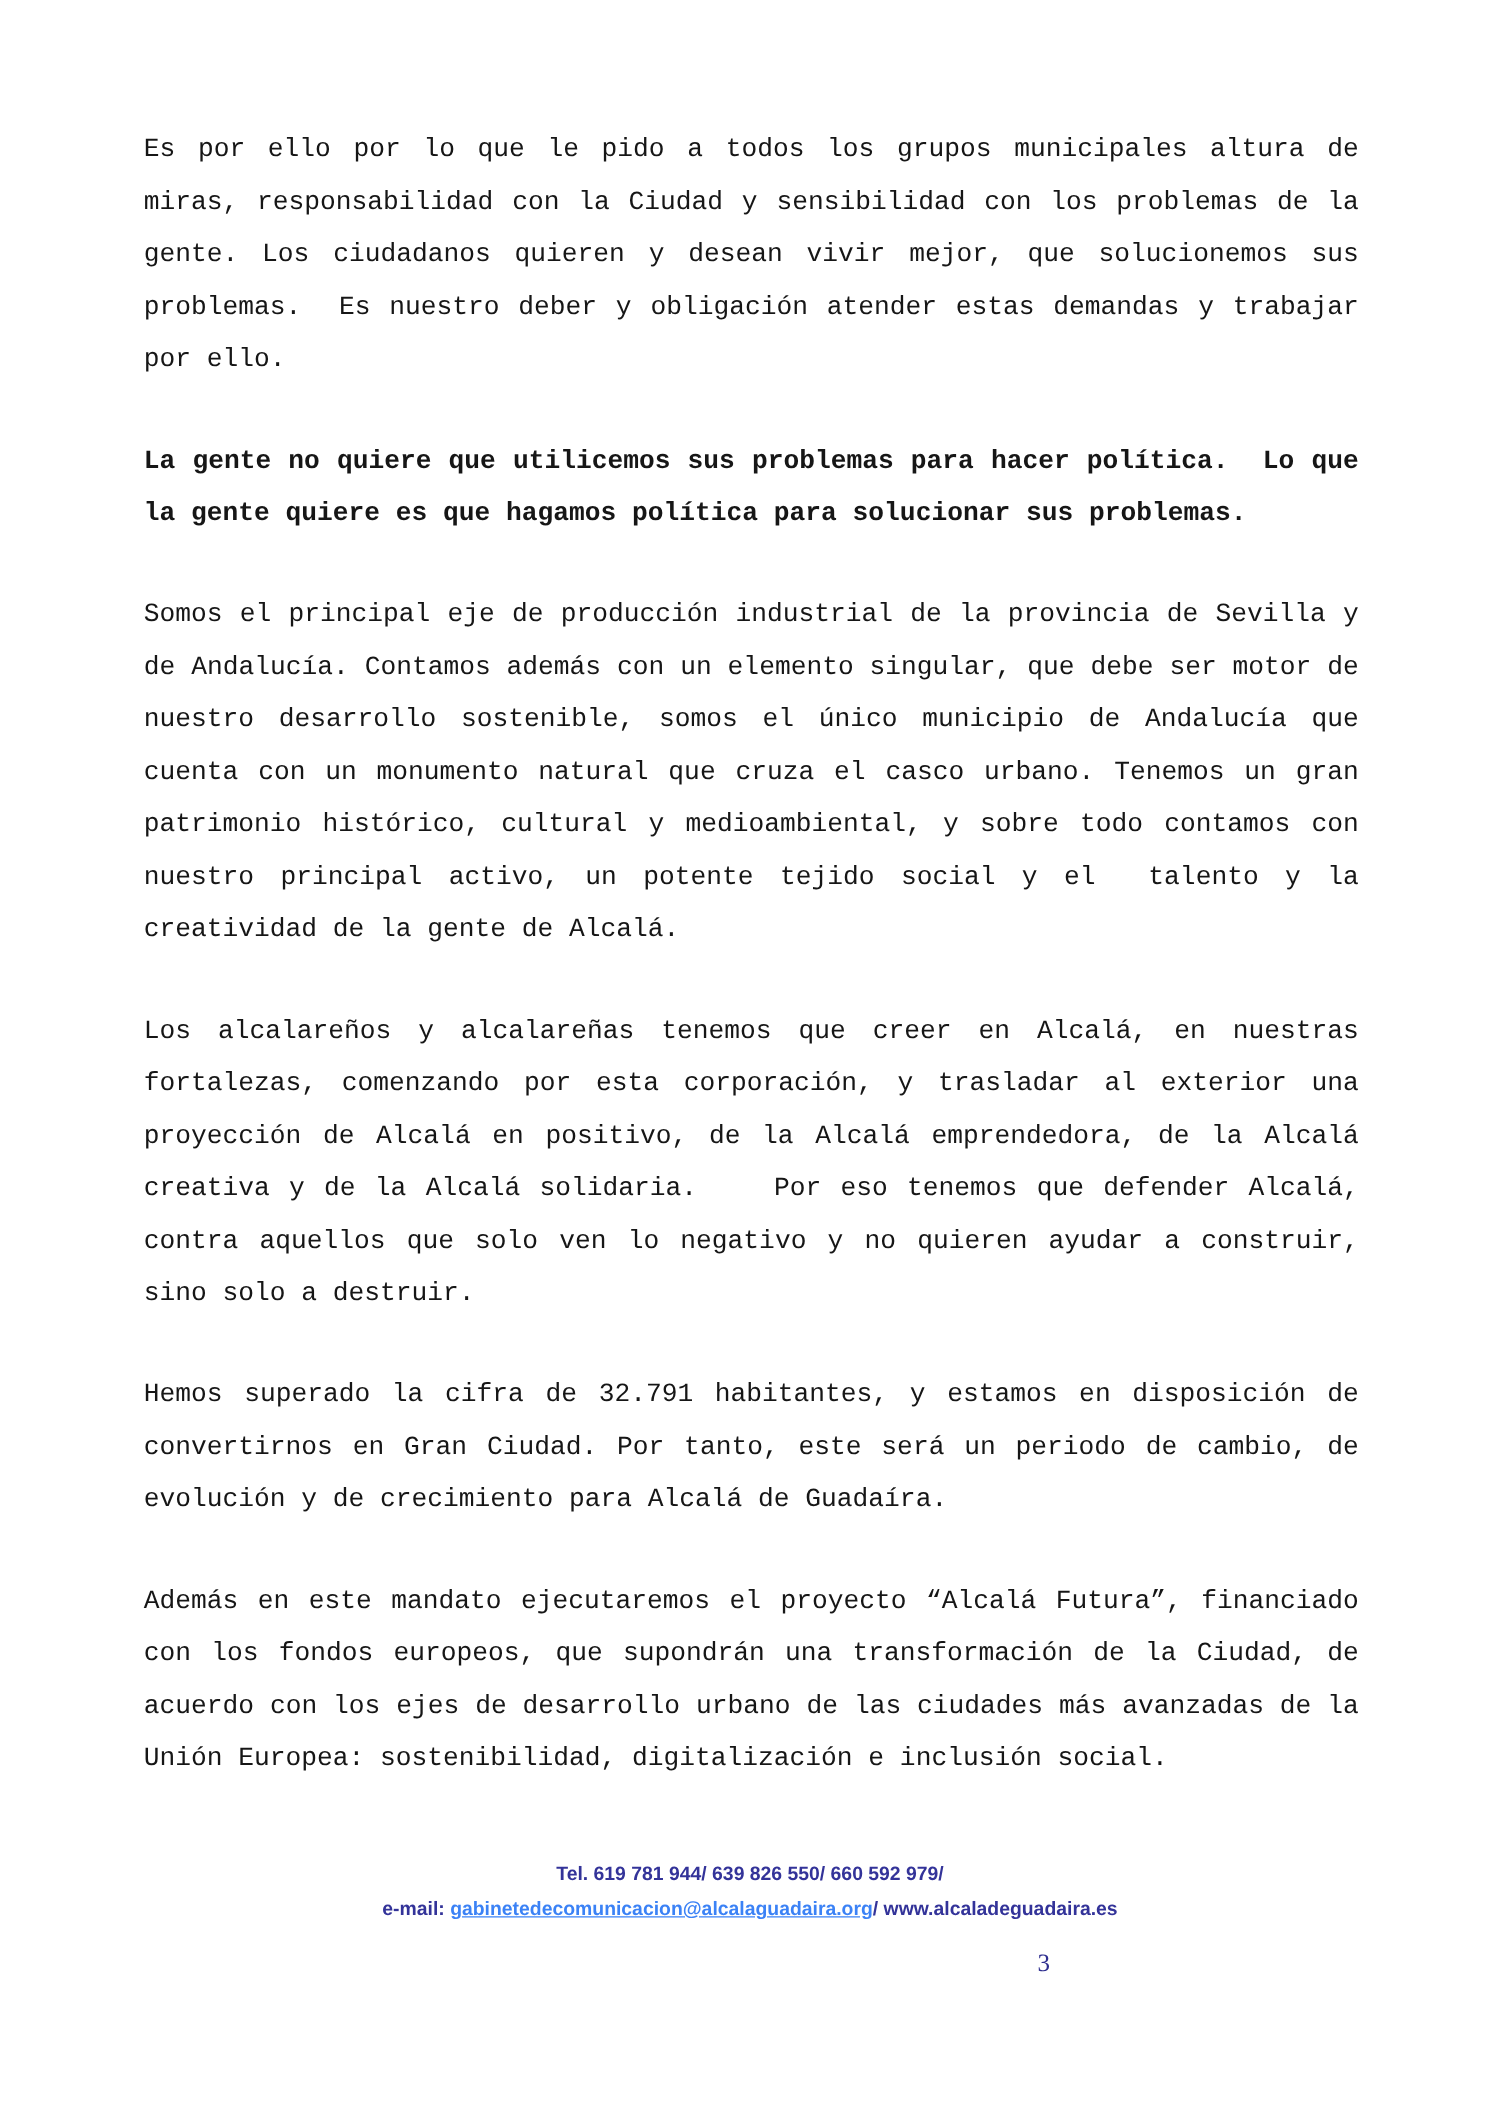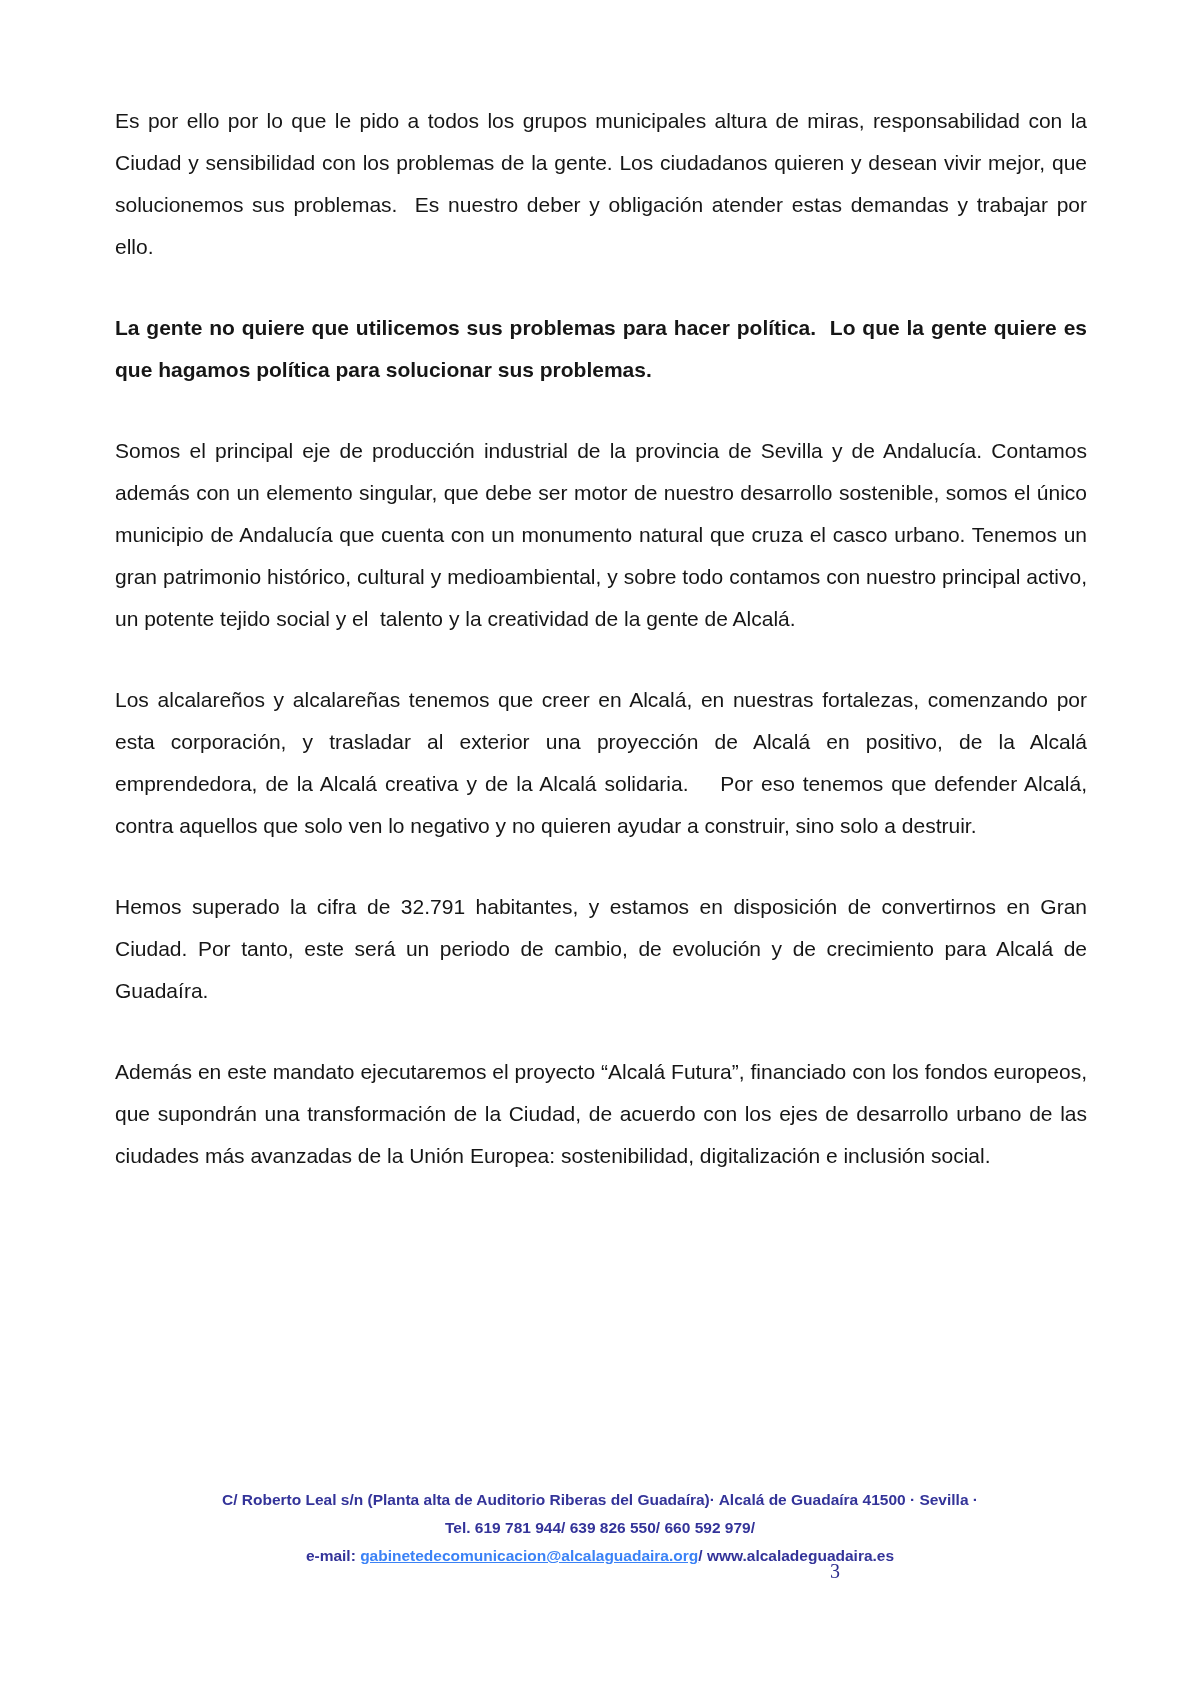--- a/index.html
+++ b/index.html
@@ -13,20 +13,21 @@
     height: 1696px;
     background: #ffffff;
     overflow: hidden;
     font-family: "Liberation Sans", sans-serif;
   }
   .content {
     position: absolute;
     top: 100px;
     left: 115px;
     width: 972px;
+    font-family: Liberation Mono, monospace;
   }
   .content p {
     margin: 0 0 39px 0;
     font-size: 21px;
     line-height: 42px;
     text-align: justify;
     color: #161616;
   }
   .content p.bold {
     font-weight: bold;
@@ -65,20 +66,19 @@
   <div class="content">
     <p>Es por ello por lo que le pido a todos los grupos municipales altura de miras, responsabilidad con la Ciudad y sensibilidad con los problemas de la gente. Los ciudadanos quieren y desean vivir mejor, que solucionemos sus problemas.&nbsp; Es nuestro deber y obligación atender estas demandas y trabajar por ello.</p>
     <p class="bold">La gente no quiere que utilicemos sus problemas para hacer política.&nbsp; Lo que la gente quiere es que hagamos política para solucionar sus problemas.</p>
     <p>Somos el principal eje de producción industrial de la provincia de Sevilla y de Andalucía. Contamos además con un elemento singular, que debe ser motor de nuestro desarrollo sostenible, somos el único municipio de Andalucía que cuenta con un monumento natural que cruza el casco urbano. Tenemos un gran patrimonio histórico, cultural y medioambiental, y sobre todo contamos con nuestro principal activo, un potente tejido social y el&nbsp; talento y la creatividad de la gente de Alcalá.</p>
     <p>Los alcalareños y alcalareñas tenemos que creer en Alcalá, en nuestras fortalezas, comenzando por esta corporación, y trasladar al exterior una proyección de Alcalá en positivo, de la Alcalá emprendedora, de la Alcalá creativa y de la Alcalá solidaria.&nbsp;&nbsp;&nbsp; Por eso tenemos que defender Alcalá, contra aquellos que solo ven lo negativo y no quieren ayudar a construir, sino solo a destruir.</p>
     <p>Hemos superado la cifra de 32.791 habitantes, y estamos en disposición de convertirnos en Gran Ciudad. Por tanto, este será un periodo de cambio, de evolución y de crecimiento para Alcalá de Guadaíra.</p>
     <p>Además en este mandato ejecutaremos el proyecto “Alcalá Futura”, financiado con los fondos europeos, que supondrán una transformación de la Ciudad, de acuerdo con los ejes de desarrollo urbano de las ciudades más avanzadas de la Unión Europea: sostenibilidad, digitalización e inclusión social.</p>
   </div>
 
   <div class="footer">
-    <div>C/ Roberto Leal s/n (Planta alta de Auditorio Riberas del Guadaíra)· Alcalá de Guadaíra 41500 · Sevilla ·</div>
     <div>Tel. 619 781 944/ 639 826 550/ 660 592 979/</div>
     <div><span>e-mail: </span><span class="email-link">gabinetedecomunicacion@alcalaguadaira.org</span><span>/ www.alcaladeguadaira.es</span></div>
   </div>
 
   <div class="page-number">3</div>
 
 </div>
 
 </body></html>

